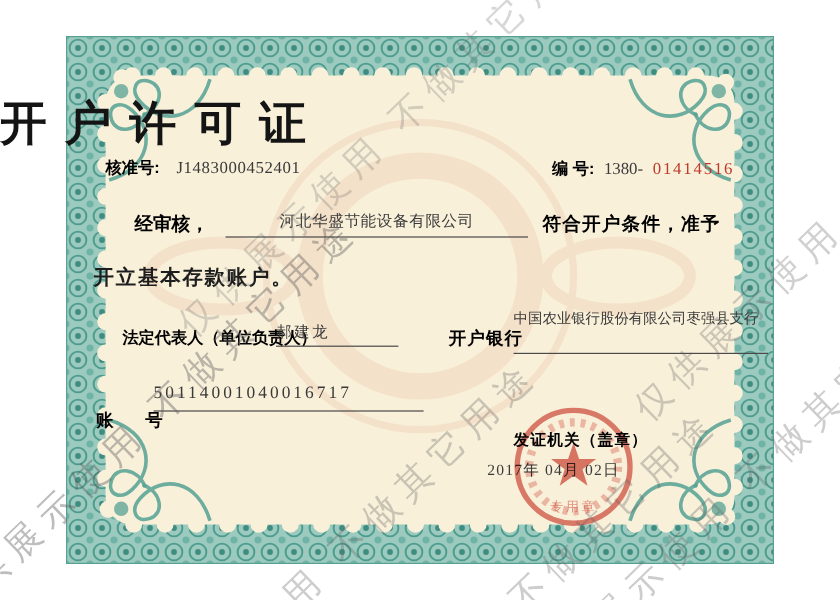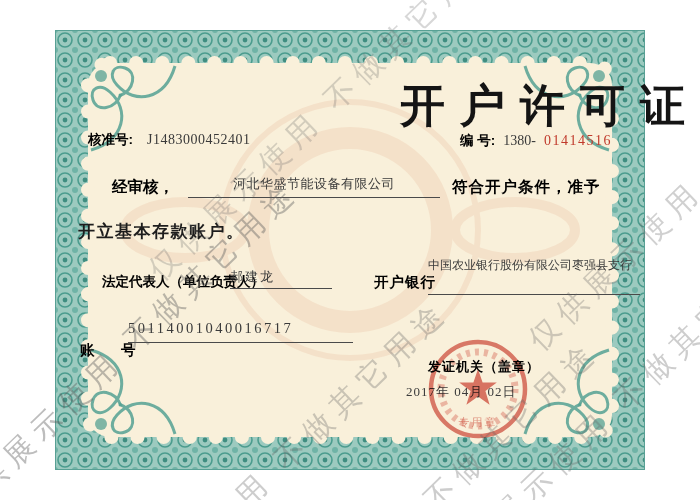--- a/index.html
+++ b/index.html
@@ -8,21 +8,21 @@
     overflow:hidden;font-family:"Liberation Sans",sans-serif;
     box-shadow:0 0 6px rgba(0,0,0,.25);
   }
   .frame{position:absolute;left:55px;top:30px;z-index:1;}
   .content{position:absolute;left:0;top:0;width:700px;height:500px;z-index:10;color:#1d1d1d;}
   .abs{position:absolute;white-space:nowrap;}
   .lbl{font-weight:bold;color:#000000;}
   .val{font-family:"Liberation Serif","DejaVu Serif",serif;color:#3a3a3a;}
   .uline{border-bottom:1.2px solid #4a4a4a;}
 
-  .title{left:0;right:0;top:76px;text-align:right;font-size:45px;font-weight:bold;
+  .title{left:0;right:0;top:76px;text-align:left;font-size:39px;font-weight:bold;
          letter-spacing:15px;font-family:"Liberation Serif","DejaVu Serif",serif;color:#141414;}
 
   .approval-row{left:88px;top:131px;font-size:13.5px;}
   .approval-row .val{font-size:14px;margin-left:14px;letter-spacing:.5px;}
   .serial-row{left:460px;top:132px;font-size:13.5px;}
   .serial-row .val{font-size:14px;margin-left:8px;}
   .serial-red{color:#c0392b;letter-spacing:1.5px;margin-left:4px;font-weight:normal;}
 
   .review-row{left:112px;top:177px;font-size:15.5px;}
   .company-box{position:absolute;left:76px;top:-2px;width:252px;height:22px;

